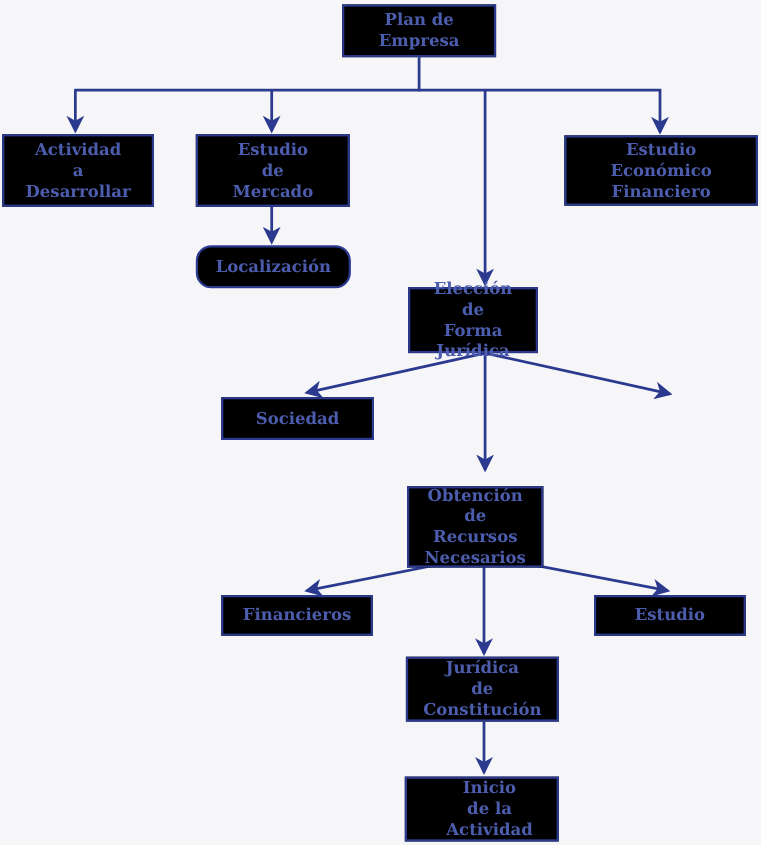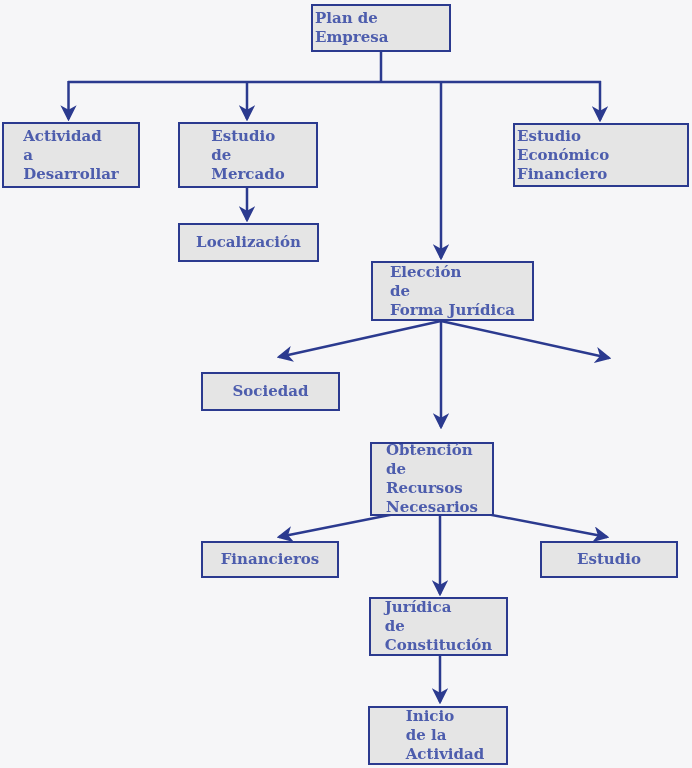--- a/index.html
+++ b/index.html
@@ -8,28 +8,29 @@
     background:#f6f6f8;
     font-family:"DejaVu Serif","Liberation Serif",serif;
     position:relative;overflow:hidden;
   }
   #canvas{position:relative;width:692px;height:768px;}
   svg.connectors{position:absolute;left:0;top:0;pointer-events:none;}
   .node{
     position:absolute;
     box-sizing:border-box;
     border:2.5px solid #2b3a8f;
-    background:#e5e5e5;
+    background:#000000;
     color:#4d5dad;
     font-weight:bold;
     font-size:15px;
     line-height:19px;
     display:flex;
     align-items:center;
     justify-content:center;
+    text-align:center;
     white-space:pre-line;
     padding:2px;
   }
 </style>
 </head>
 <body>
 
 <div id="canvas">
 
   <svg class="connectors" width="692" height="768" viewBox="0 0 692 768">
@@ -62,27 +63,27 @@
 a
 Desarrollar</div>
 
   <div class="node" style="left:178px;top:122px;width:140px;height:66px;">Estudio
 de
 Mercado</div>
 
   <div class="node" style="left:513px;top:123px;width:176px;height:64px;">Estudio
 Económico Financiero</div>
 
-  <div class="node" style="left:178px;top:223px;width:141px;height:39px;">Localización</div>
+  <div class="node" style="left:178px;top:223px;width:141px;height:39px;border-radius:14px;">Localización</div>
 
-  <div class="node" style="left:371px;top:261px;width:163px;height:60px;">Elección
+  <div class="node" style="left:371px;top:261px;width:118px;height:60px;">Elección
 de
 Forma Jurídica</div>
 
-  <div class="node" style="left:201px;top:372px;width:139px;height:39px;">Sociedad</div>
+  <div class="node" style="left:201px;top:361px;width:139px;height:39px;">Sociedad</div>
 
 
   <div class="node" style="left:370px;top:442px;width:124px;height:74px;">Obtención
 de
 Recursos
 Necesarios</div>
 
   <div class="node" style="left:201px;top:541px;width:138px;height:37px;">Financieros</div>
 
   <div class="node" style="left:540px;top:541px;width:138px;height:37px;">Estudio</div>

